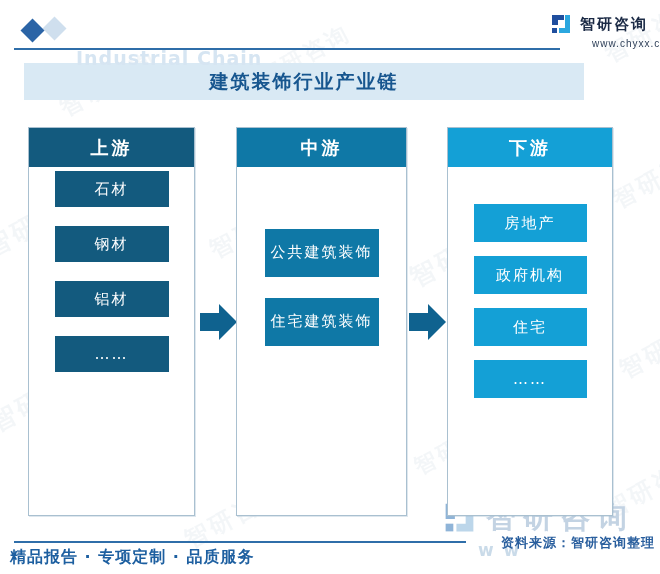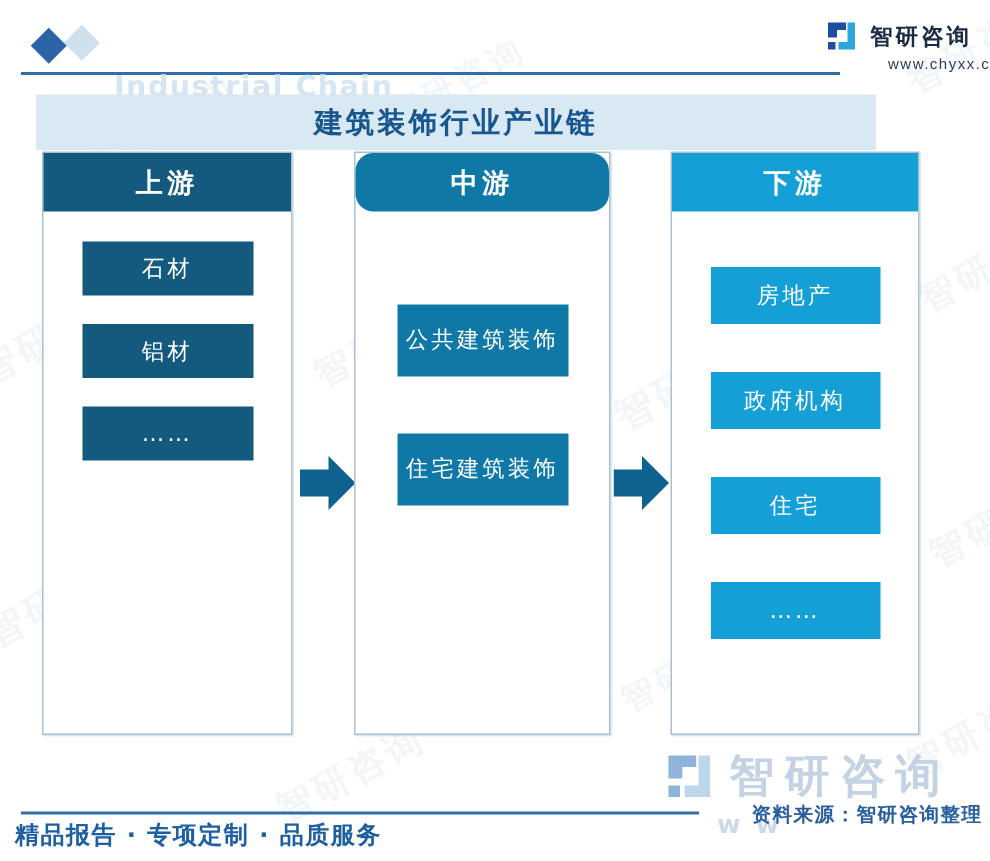--- a/index.html
+++ b/index.html
@@ -61,45 +61,45 @@
   }
   
   .band{
     position:absolute;left:24px;top:63px;width:560px;height:37px;
     background:var(--titlebar-bg);z-index:2;
     display:flex;align-items:center;justify-content:center;
     font-size:19px;font-weight:bold;color:var(--titlebar-text);letter-spacing:2px;
   }
   
   .col{
-    position:absolute;top:101px;height:389px;background:#ffffff;
+    position:absolute;top:127px;height:389px;background:#ffffff;
     border:1px solid var(--column-border);box-sizing:border-box;z-index:2;
     box-shadow:1px 1px 0 rgba(160,185,205,.35);
   }
   .col-1{left:28px;width:167px;}
   .col-2{left:236px;width:171px;}
   .col-3{left:447px;width:166px;}
   .col-head{
     height:39px;display:flex;align-items:center;justify-content:center;
     color:#ffffff;font-size:18px;font-weight:bold;letter-spacing:3px;
   }
   .col-1 .col-head{background:var(--col1);}
-  .col-2 .col-head{background:var(--col2);border-radius:12px;}
+  .col-2 .col-head{background:var(--col2);}
   .col-3 .col-head{background:var(--col3);}
   .col-body{display:flex;flex-direction:column;align-items:center;}
   .item{
     width:114px;color:#ffffff;font-size:15px;letter-spacing:2px;
     display:flex;align-items:center;justify-content:center;text-align:center;
     box-sizing:border-box;flex:0 0 auto;
   }
-  .col-1 .col-body{padding-top:20px;gap:19px;}
+  .col-1 .col-body{padding-top:4px;gap:19px;}
   .col-1 .item{background:var(--col1);height:36px;}
-  .col-2 .col-body{padding-top:62px;gap:38px;}
+  .col-2 .col-body{padding-top:62px;gap:21px;}
   .col-2 .item{background:var(--col2);min-height:48px;line-height:1.45;padding:3px 6px;}
-  .col-3 .col-body{padding-top:37px;gap:32px;}
+  .col-3 .col-body{padding-top:37px;gap:14px;}
   .col-3 .item{background:var(--col3);height:38px;width:113px;}
   
   .arrow{position:absolute;top:304px;z-index:2;}
   .arrow polygon{fill:var(--arrow);}
   .arrow-1{left:200px;}
   .arrow-2{left:409px;}
   
   .big-brand{position:absolute;left:441px;top:497px;display:flex;align-items:center;gap:8px;z-index:1;}
   .big-brand-name{font-size:30px;font-weight:bold;color:var(--biglogo-text);letter-spacing:7px;white-space:nowrap;}
   .footer-rule{position:absolute;left:14px;top:541px;width:452px;height:2px;background:var(--accent);z-index:2;}
@@ -148,20 +148,21 @@
     </div>
     <div class="brand-url">www.chyxx.com</div>
   </header>
 
   <div class="band">建筑装饰行业产业链</div>
 
   <div class="col col-1">
     <div class="col-head">上游</div>
     <div class="col-body">
       <div class="item">石材</div>
+      <div class="item">钢材</div>
       <div class="item">铝材</div>
       <div class="item">……</div>
     </div>
   </div>
 
   <svg class="arrow arrow-1" width="37" height="36" viewBox="0 0 37 36">
     <polygon points="0,9 19,9 19,0 37,18 19,36 19,27 0,27"></polygon>
   </svg>
 
   <div class="col col-2">

